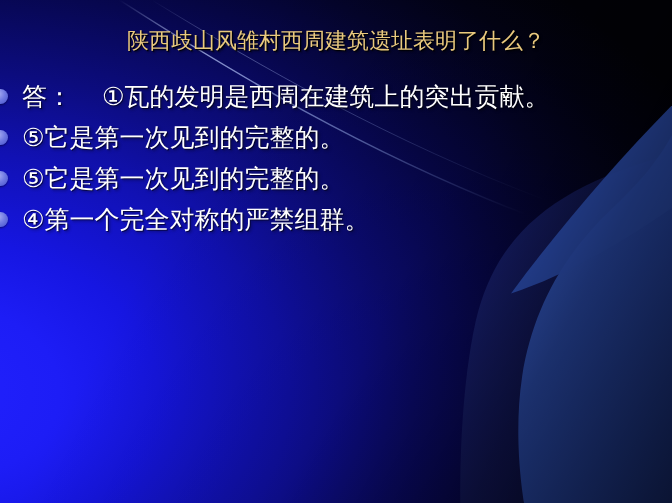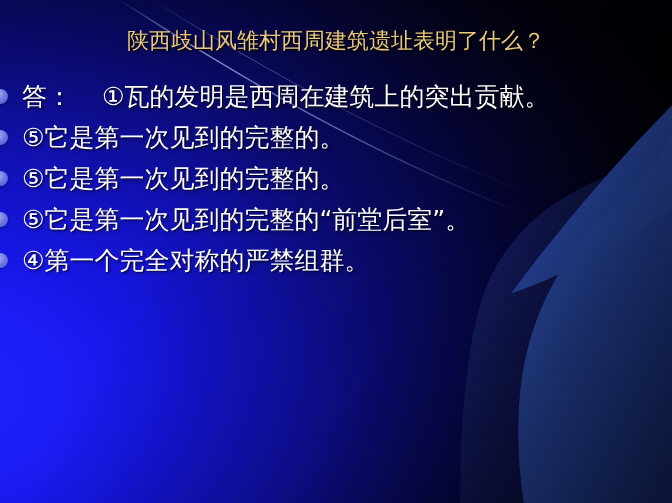--- a/index.html
+++ b/index.html
@@ -152,24 +152,20 @@
     <div class="para">
       <span class="bullet"></span>
       <span class="ptext">⑤它是第一次见到的完整的。</span>
     </div>
 
     <div class="para">
       <span class="bullet"></span>
       <span class="ptext">⑤它是第一次见到的完整的。</span>
     </div>
 
-    <div class="para">
-      <span class="bullet"></span>
-      <span class="ptext">⑤它是第一次见到的完整的“前堂后室”。</span>
-    </div>
 
 
     <div class="para">
       <span class="bullet"></span>
       <span class="ptext">④第一个完全对称的严禁组群。</span>
     </div>
 
 
   </div>
 </div>

